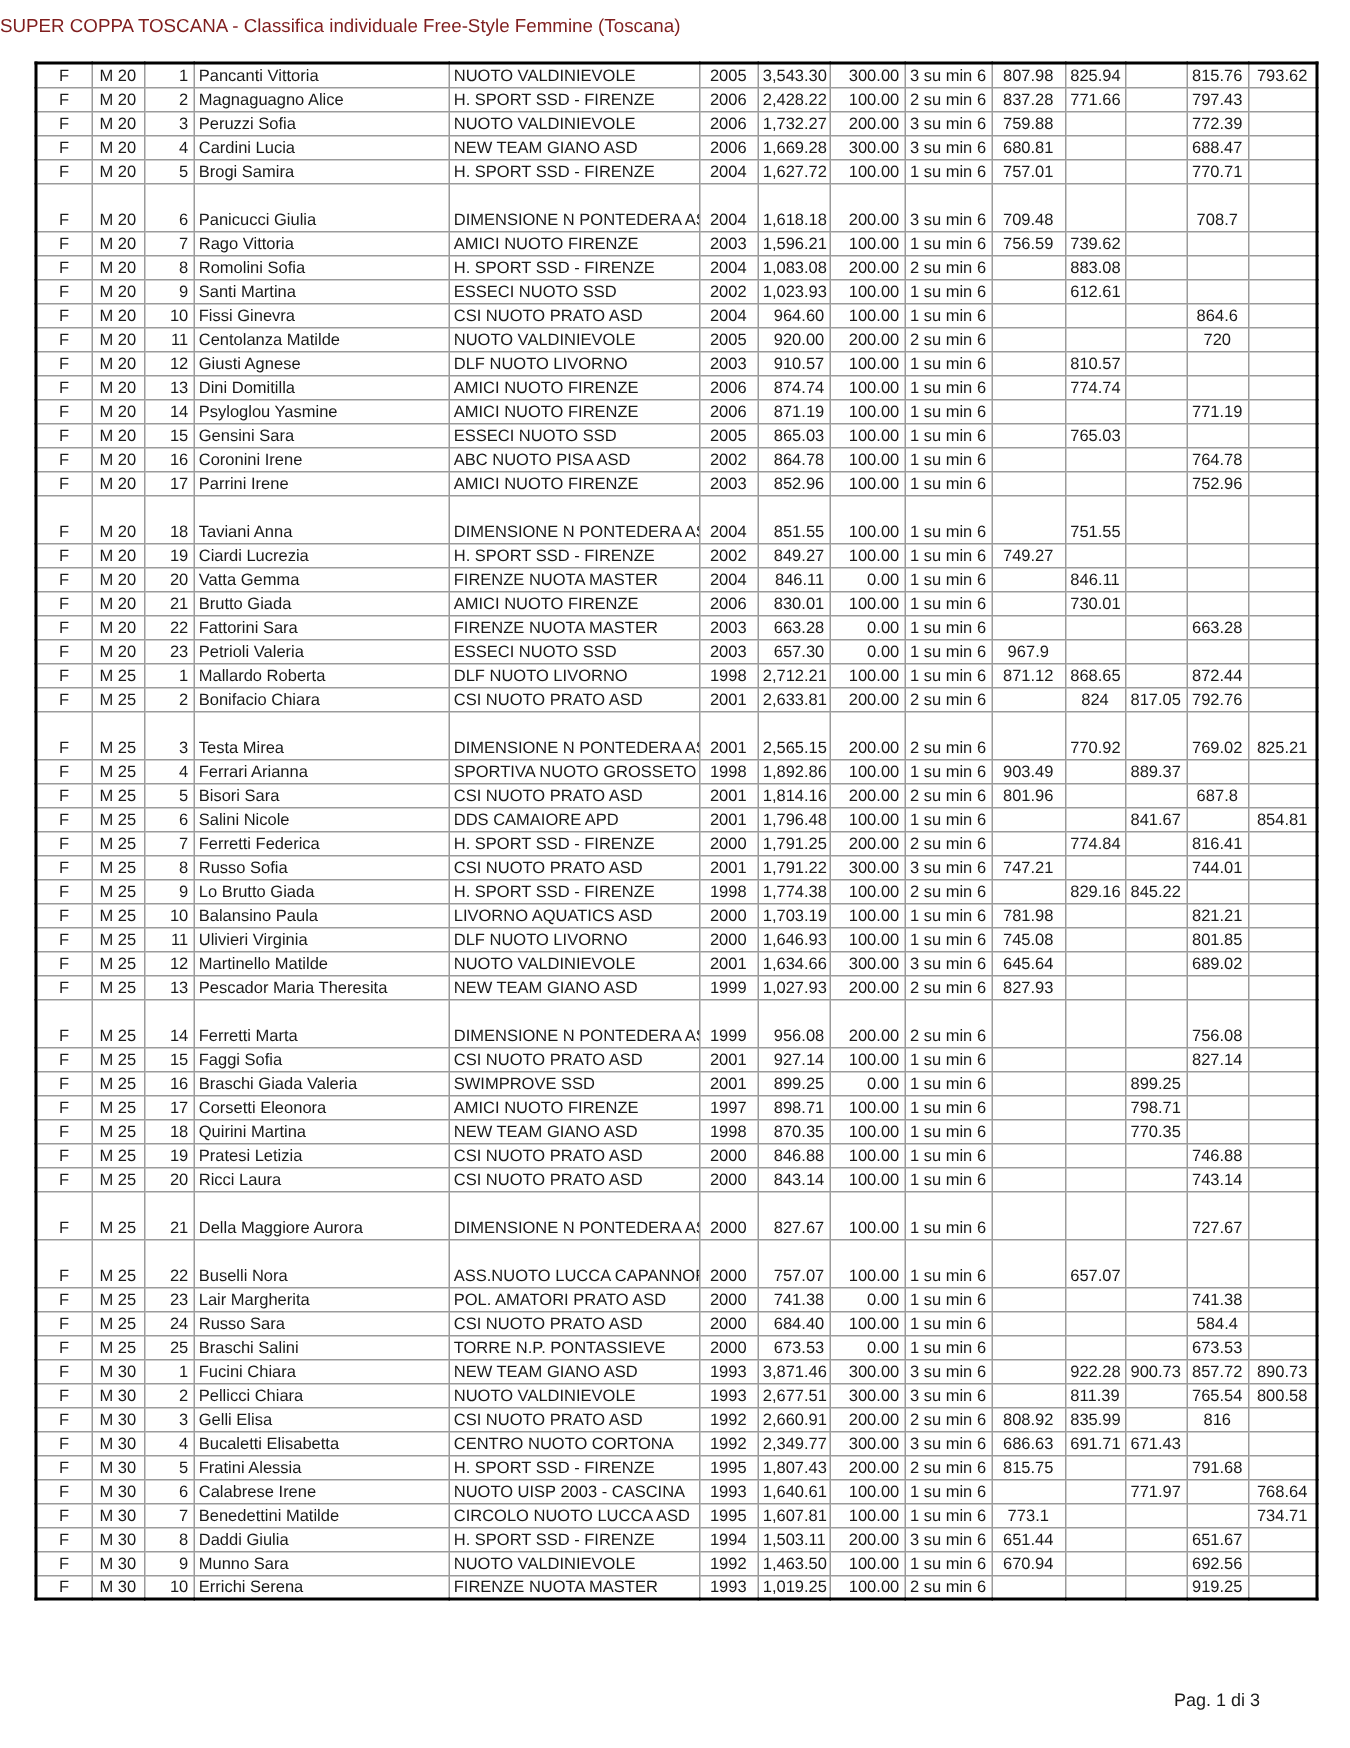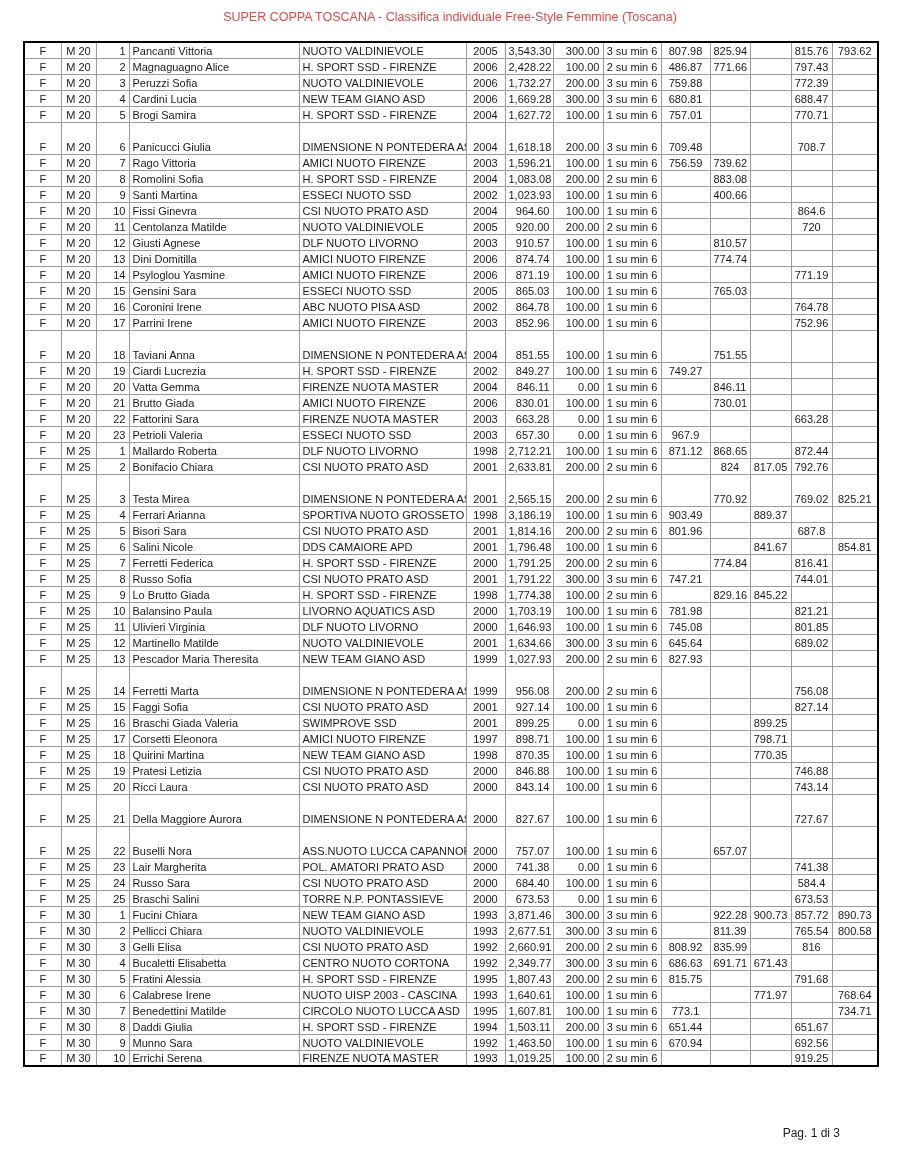--- a/index.html
+++ b/index.html
@@ -4,21 +4,21 @@
 <style>
   html,body{margin:0;padding:0;}
   body{
     width:900px;height:1165px;position:relative;
     background:#ffffff;color:#111;
     font-family:"Liberation Sans", sans-serif;
     -webkit-font-smoothing:antialiased;
   }
   .page-title{
     position:absolute;top:10px;left:0;width:900px;
-    text-align:center;font-size:12.5px;color:#ef4444;
+    text-align:left;font-size:12.5px;color:#7f1d1d;
   }
   .results-table{
     position:absolute;left:23px;top:41px;width:854px;
     border-collapse:collapse;table-layout:fixed;
     border:2px solid var(--outer-border,#000);
     font-size:11px;color:#1a1a1a;
   }
   .subtitle-cell{
     height:32px;background:#fff;text-align:center;vertical-align:middle;
     font-weight:bold;font-size:12px;
@@ -90,21 +90,21 @@
       <tr class="r-normal">
         <td class="al-c">F</td>
         <td class="al-c">M 20</td>
         <td class="al-r">2</td>
         <td class="al-l">Magnaguagno Alice</td>
         <td class="al-l">H. SPORT SSD - FIRENZE</td>
         <td class="al-c">2006</td>
         <td class="al-r">2,428.22</td>
         <td class="al-r">100.00</td>
         <td class="al-c">2 su min 6</td>
-        <td class="al-c">486.87</td>
+        <td class="al-c">837.28</td>
         <td class="al-c">771.66</td>
         <td class="al-c"></td>
         <td class="al-c">797.43</td>
         <td class="al-c"></td>
       </tr>
       <tr class="r-normal">
         <td class="al-c">F</td>
         <td class="al-c">M 20</td>
         <td class="al-r">3</td>
         <td class="al-l">Peruzzi Sofia</td>
@@ -203,21 +203,21 @@
         <td class="al-c">F</td>
         <td class="al-c">M 20</td>
         <td class="al-r">9</td>
         <td class="al-l">Santi Martina</td>
         <td class="al-l">ESSECI NUOTO SSD</td>
         <td class="al-c">2002</td>
         <td class="al-r">1,023.93</td>
         <td class="al-r">100.00</td>
         <td class="al-c">1 su min 6</td>
         <td class="al-c"></td>
-        <td class="al-c">400.66</td>
+        <td class="al-c">612.61</td>
         <td class="al-c"></td>
         <td class="al-c"></td>
         <td class="al-c"></td>
       </tr>
       <tr class="r-normal">
         <td class="al-c">F</td>
         <td class="al-c">M 20</td>
         <td class="al-r">10</td>
         <td class="al-l">Fissi Ginevra</td>
         <td class="al-l">CSI NUOTO PRATO ASD</td>
@@ -487,21 +487,21 @@
         <td class="al-c">769.02</td>
         <td class="al-c">825.21</td>
       </tr>
       <tr class="r-normal">
         <td class="al-c">F</td>
         <td class="al-c">M 25</td>
         <td class="al-r">4</td>
         <td class="al-l">Ferrari Arianna</td>
         <td class="al-l">SPORTIVA NUOTO GROSSETO</td>
         <td class="al-c">1998</td>
-        <td class="al-r">3,186.19</td>
+        <td class="al-r">1,892.86</td>
         <td class="al-r">100.00</td>
         <td class="al-c">1 su min 6</td>
         <td class="al-c">903.49</td>
         <td class="al-c"></td>
         <td class="al-c">889.37</td>
         <td class="al-c"></td>
         <td class="al-c"></td>
       </tr>
       <tr class="r-normal">
         <td class="al-c">F</td>

